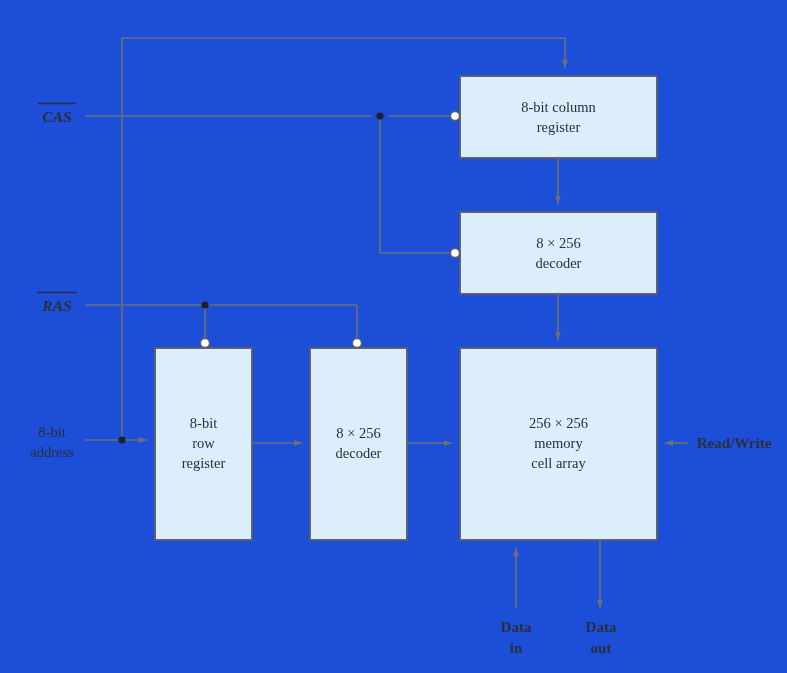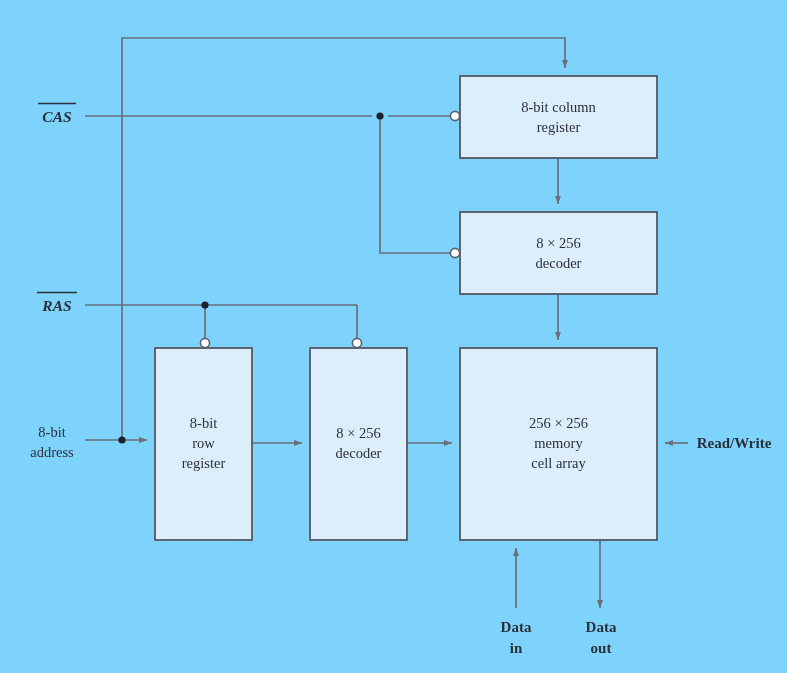--- a/index.html
+++ b/index.html
@@ -8,21 +8,21 @@
     padding: 0;
     background: #ffffff;
   }
   body {
     font-family: "Liberation Serif", "DejaVu Serif", serif;
   }
   #diagram-root {
     position: relative;
     width: 787px;
     height: 673px;
-    background: #7dd3fc;
+    background: #1d4ed8;
     overflow: hidden;
   }
   #diagram-svg {
     position: absolute;
     top: 0;
     left: 0;
     width: 787px;
     height: 673px;
     display: block;
   }

